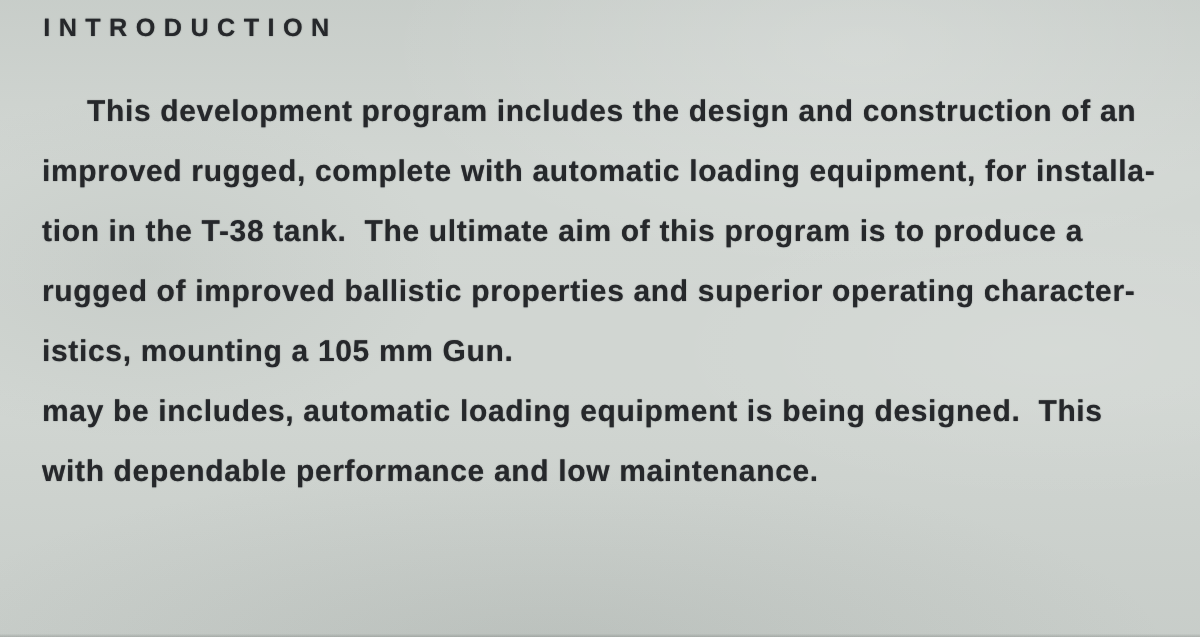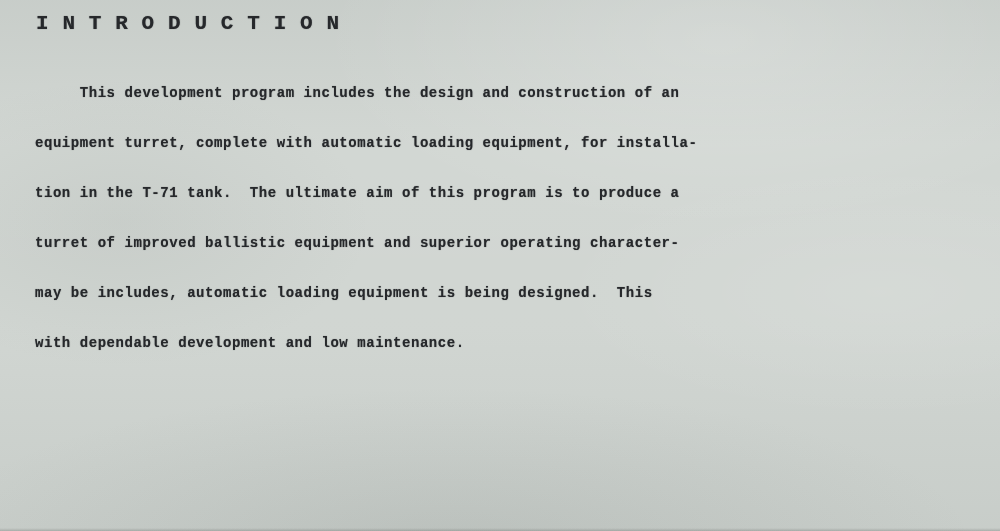--- a/index.html
+++ b/index.html
@@ -11,21 +11,21 @@
     width: 1000px;
     height: 531px;
     overflow: hidden;
     background-color: #d0d5d1;
     background-image:
       radial-gradient(ellipse 650px 300px at 72% 8%, rgba(255,255,255,0.20), rgba(255,255,255,0) 62%),
       radial-gradient(ellipse 420px 240px at 12% 42%, rgba(118,128,122,0.10), rgba(118,128,122,0) 60%),
       radial-gradient(ellipse 520px 200px at 88% 55%, rgba(255,255,255,0.10), rgba(255,255,255,0) 65%),
       radial-gradient(ellipse 750px 220px at 45% 102%, rgba(108,116,112,0.14), rgba(108,116,112,0) 70%),
       linear-gradient(180deg, rgba(150,158,154,0.14) 0%, rgba(255,255,255,0.05) 28%, rgba(255,255,255,0.02) 62%, rgba(140,148,144,0.12) 100%);
-    font-family: Liberation Mono, monospace;
+    font-family: Liberation Sans, sans-serif;
     color: #26282b;
   }
   .page::after {
     
     content: "";
     position: absolute;
     left: 0; right: 0; bottom: 0;
     height: 3px;
     background: linear-gradient(180deg, rgba(0,0,0,0), rgba(60,65,62,0.22));
     pointer-events: none;
@@ -43,42 +43,43 @@
   }
   .body-text {
     position: absolute;
     left: 35px;
     top: 68px;
     right: 20px;
   }
   .line {
     height: 50px;
     line-height: 50px;
-    font-size: 14px;
+    font-size: 25px;
     font-weight: bold;
     letter-spacing: 0.55px;
     white-space: pre;
     text-shadow: 0 0 1px rgba(35,38,42,0.6);
   }
 </style>
 </head>
 <body>
 
 <div class="page">
 
   <div class="heading">I N T R O D U C T I O N</div>
 
   <div class="body-text">
 
     <div>
       <div class="line">     This development program includes the design and construction of an</div>
-      <div class="line">equipment turret, complete with automatic loading equipment, for installa-</div>
-      <div class="line">tion in the T-71 tank.  The ultimate aim of this program is to produce a</div>
-      <div class="line">turret of improved ballistic equipment and superior operating character-</div>
+      <div class="line">improved rugged, complete with automatic loading equipment, for installa-</div>
+      <div class="line">tion in the T-38 tank.  The ultimate aim of this program is to produce a</div>
+      <div class="line">rugged of improved ballistic properties and superior operating character-</div>
+      <div class="line">istics, mounting a 105 mm Gun.</div>
     </div>
 
     <div>
       <div class="line">may be includes, automatic loading equipment is being designed.  This</div>
-      <div class="line">with dependable development and low maintenance.</div>
+      <div class="line">with dependable performance and low maintenance.</div>
     </div>
 
   </div>
 </div>
 
 </body></html>

